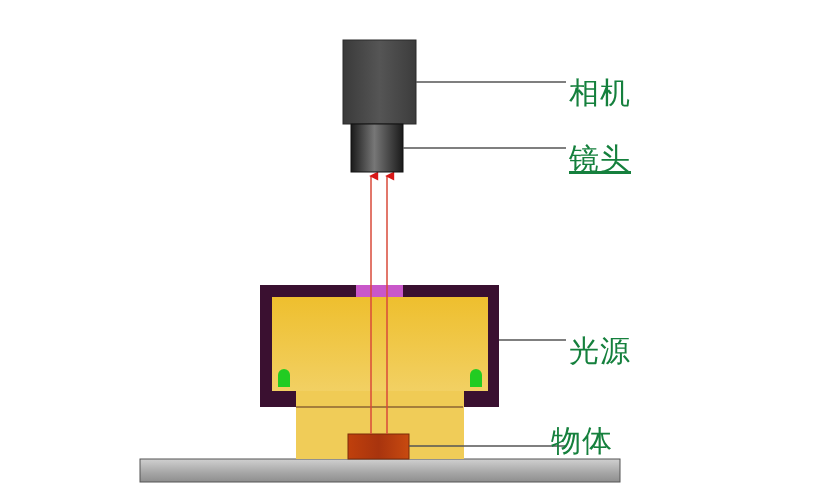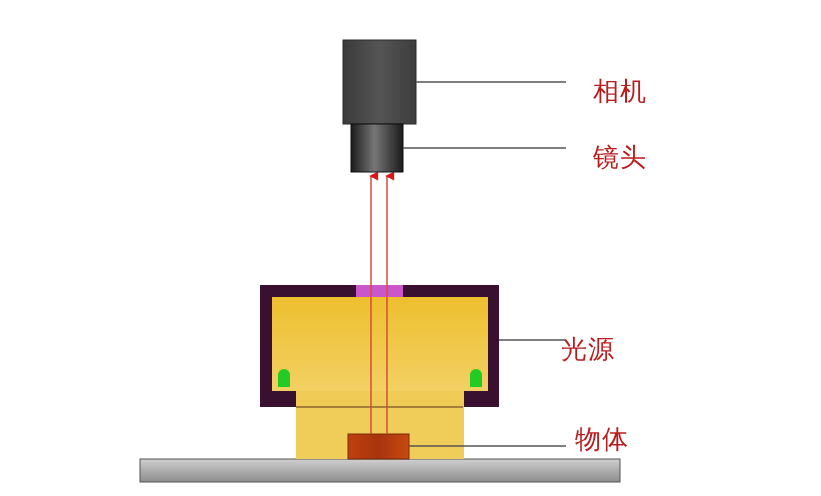--- a/index.html
+++ b/index.html
@@ -1,18 +1,18 @@
 <!DOCTYPE html>
 <html><head>
 <meta charset="utf-8">
 <style>
   html, body { margin:0; padding:0; background:#ffffff; }
   body { width:821px; height:496px; position:relative; overflow:hidden; font-family:"DejaVu Sans", sans-serif; }
   svg { position:absolute; left:0; top:0; }
-  .label { position:absolute; font-size:26px; color:#b91c1c; letter-spacing:1px; line-height:1;margin-left:24px; }
+  .label { position:absolute; font-size:30px; color:#15803d; letter-spacing:1px; line-height:1; }
 </style>
 </head>
 <body>
 
 <svg width="821" height="496" viewBox="0 0 821 496">
   <defs>
     <linearGradient id="camGrad" x1="0" x2="1" y1="0" y2="0">
       <stop offset="0" stop-color="#3a3a3a"></stop>
       <stop offset="0.5" stop-color="#555555"></stop>
       <stop offset="1" stop-color="#3c3c3c"></stop>
@@ -73,15 +73,15 @@
 
   <g stroke="#555" stroke-width="1.5">
     <line x1="416" y1="82" x2="566" y2="82"></line>
     <line x1="403" y1="148" x2="566" y2="148"></line>
     <line x1="499" y1="340" x2="566" y2="340"></line>
     <line x1="409" y1="446" x2="566" y2="446"></line>
   </g>
 </svg>
 
 <div class="label" style="left:569px; top:78px;">相机</div>
-<div class="label" style="left:569px; top:144px;">镜头</div>
-<div class="label" style="left:537px; top:336px;">光源</div>
+<div class="label" style="left:569px; top:144px;text-decoration:underline;">镜头</div>
+<div class="label" style="left:569px; top:336px;">光源</div>
 <div class="label" style="left:551px; top:426px;">物体</div>
 
 </body></html>

